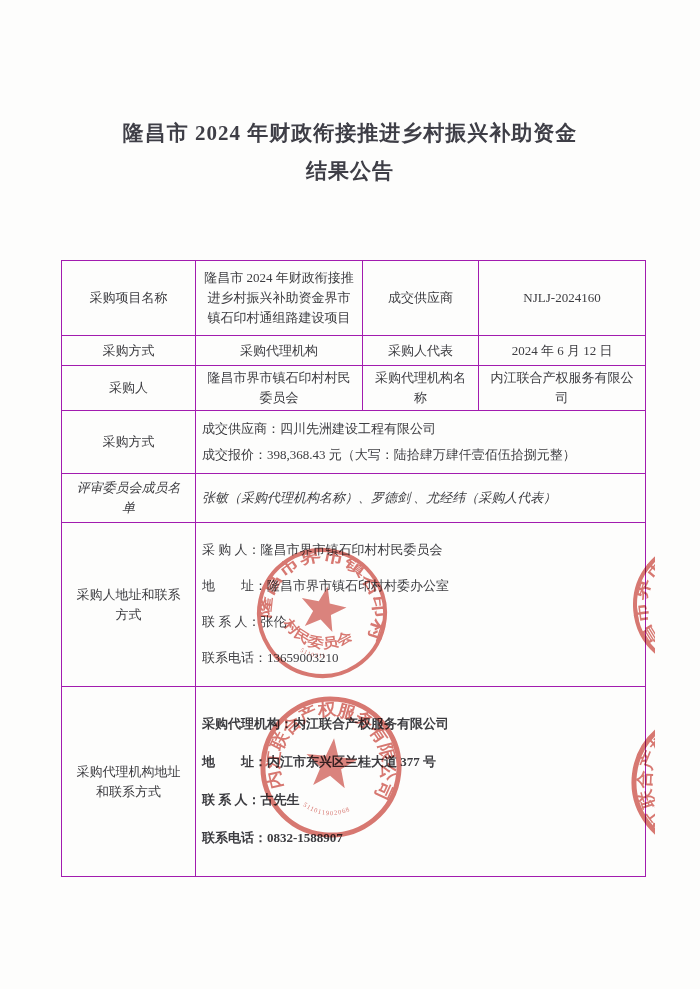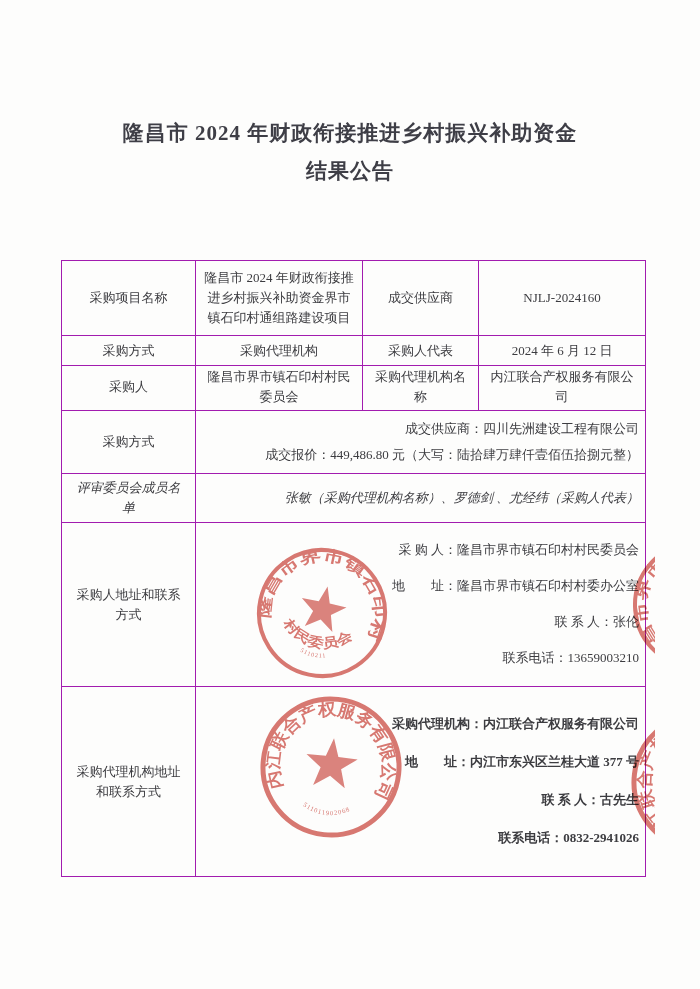--- a/index.html
+++ b/index.html
@@ -29,21 +29,21 @@
   table.doc td{
     border:1px solid #a21caf;
     vertical-align:middle;
     padding:2px 6px;
     line-height:20px;
   }
   td.lbl{text-align:center;}
   td.lbl .wrap{display:inline-block;max-width:110px;}
   td.lbl .wrap-sm{display:inline-block;max-width:98px;}
   td.ctr{text-align:center;}
-  td.content{padding-left:12px;text-align:right;}
+  td.content{padding-left:12px;}
   .line{white-space:nowrap;}
   .gap-sm .line{margin:6px 0;}
   .gap-lg6 .line{margin:15px 0 16px 0;}
   .gap-lg7 .line{margin:17px 0 18px 0;font-weight:bold;}
 
   
   .seal{
     position:absolute;
     mix-blend-mode:multiply;
     opacity:.74;
@@ -81,31 +81,31 @@
         <td class="ctr">隆昌市 2024 年财政衔接推进乡村振兴补助资金界市镇石印村通组路建设项目</td>
         <td class="lbl"><span class="wrap-sm">成交供应商</span></td>
         <td class="ctr">NJLJ-2024160</td>
       </tr>
       <tr style="height:30px;">
         <td class="lbl">采购方式</td>
         <td class="ctr">采购代理机构</td>
         <td class="lbl">采购人代表</td>
         <td class="ctr">2024 年 6 月 12 日</td>
       </tr>
-      <tr style="height:45px;font-family:Liberation Mono, monospace;">
+      <tr style="height:45px;">
         <td class="lbl">采购人</td>
         <td class="ctr">隆昌市界市镇石印村村民委员会</td>
         <td class="lbl"><span class="wrap-sm">采购代理机构名称</span></td>
         <td class="ctr">内江联合产权服务有限公司</td>
       </tr>
       <tr style="height:61px;">
         <td class="lbl">采购方式</td>
         <td class="content gap-sm" colspan="3">
           <div class="line">成交供应商：四川先洲建设工程有限公司</div>
-          <div class="line">成交报价：449,486.80 元（大写：陆拾肆万肆仟壹佰伍拾捌元整）</div>
+          <div class="line">成交报价：398,368.43 元（大写：陆拾肆万肆仟壹佰伍拾捌元整）</div>
         </td>
       </tr>
       <tr style="height:49px;font-style:italic;">
         <td class="lbl"><span class="wrap">评审委员会成员名单</span></td>
         <td class="content" colspan="3">张敏（采购代理机构名称）、罗德剑 、尤经纬（采购人代表）</td>
       </tr>
       <tr style="height:154px;">
         <td class="lbl"><span class="wrap">采购人地址和联系方式</span></td>
         <td class="content gap-lg6" colspan="3">
           <div class="line">采 购 人：隆昌市界市镇石印村村民委员会</div>
@@ -113,21 +113,21 @@
           <div class="line">联 系 人：张伦</div>
           <div class="line">联系电话：13659003210</div>
         </td>
       </tr>
       <tr style="height:190px;">
         <td class="lbl"><span class="wrap">采购代理机构地址和联系方式</span></td>
         <td class="content gap-lg7" colspan="3">
           <div class="line">采购代理机构：内江联合产权服务有限公司</div>
           <div class="line">地　　址：内江市东兴区兰桂大道 377 号</div>
           <div class="line">联 系 人：古先生</div>
-          <div class="line">联系电话：0832-2941026</div>
+          <div class="line">联系电话：0832-1588907</div>
         </td>
       </tr>
     </tbody>
   </table>
 
   <svg class="seal sv-main" width="140" height="140" viewBox="0 0 140 140">
     <circle class="seal-ring" cx="70" cy="70" r="63" stroke-width="4"></circle>
     <path id="vA1" class="hidden-path" d="M 23.3,92.8 A 52,52 0 1 1 116.7,92.8"></path>
     <text class="seal-arc" font-size="15">
       <textPath href="#vA1" startOffset="50%" text-anchor="middle" textLength="195" lengthAdjust="spacingAndGlyphs">隆昌市界市镇石印村</textPath>

